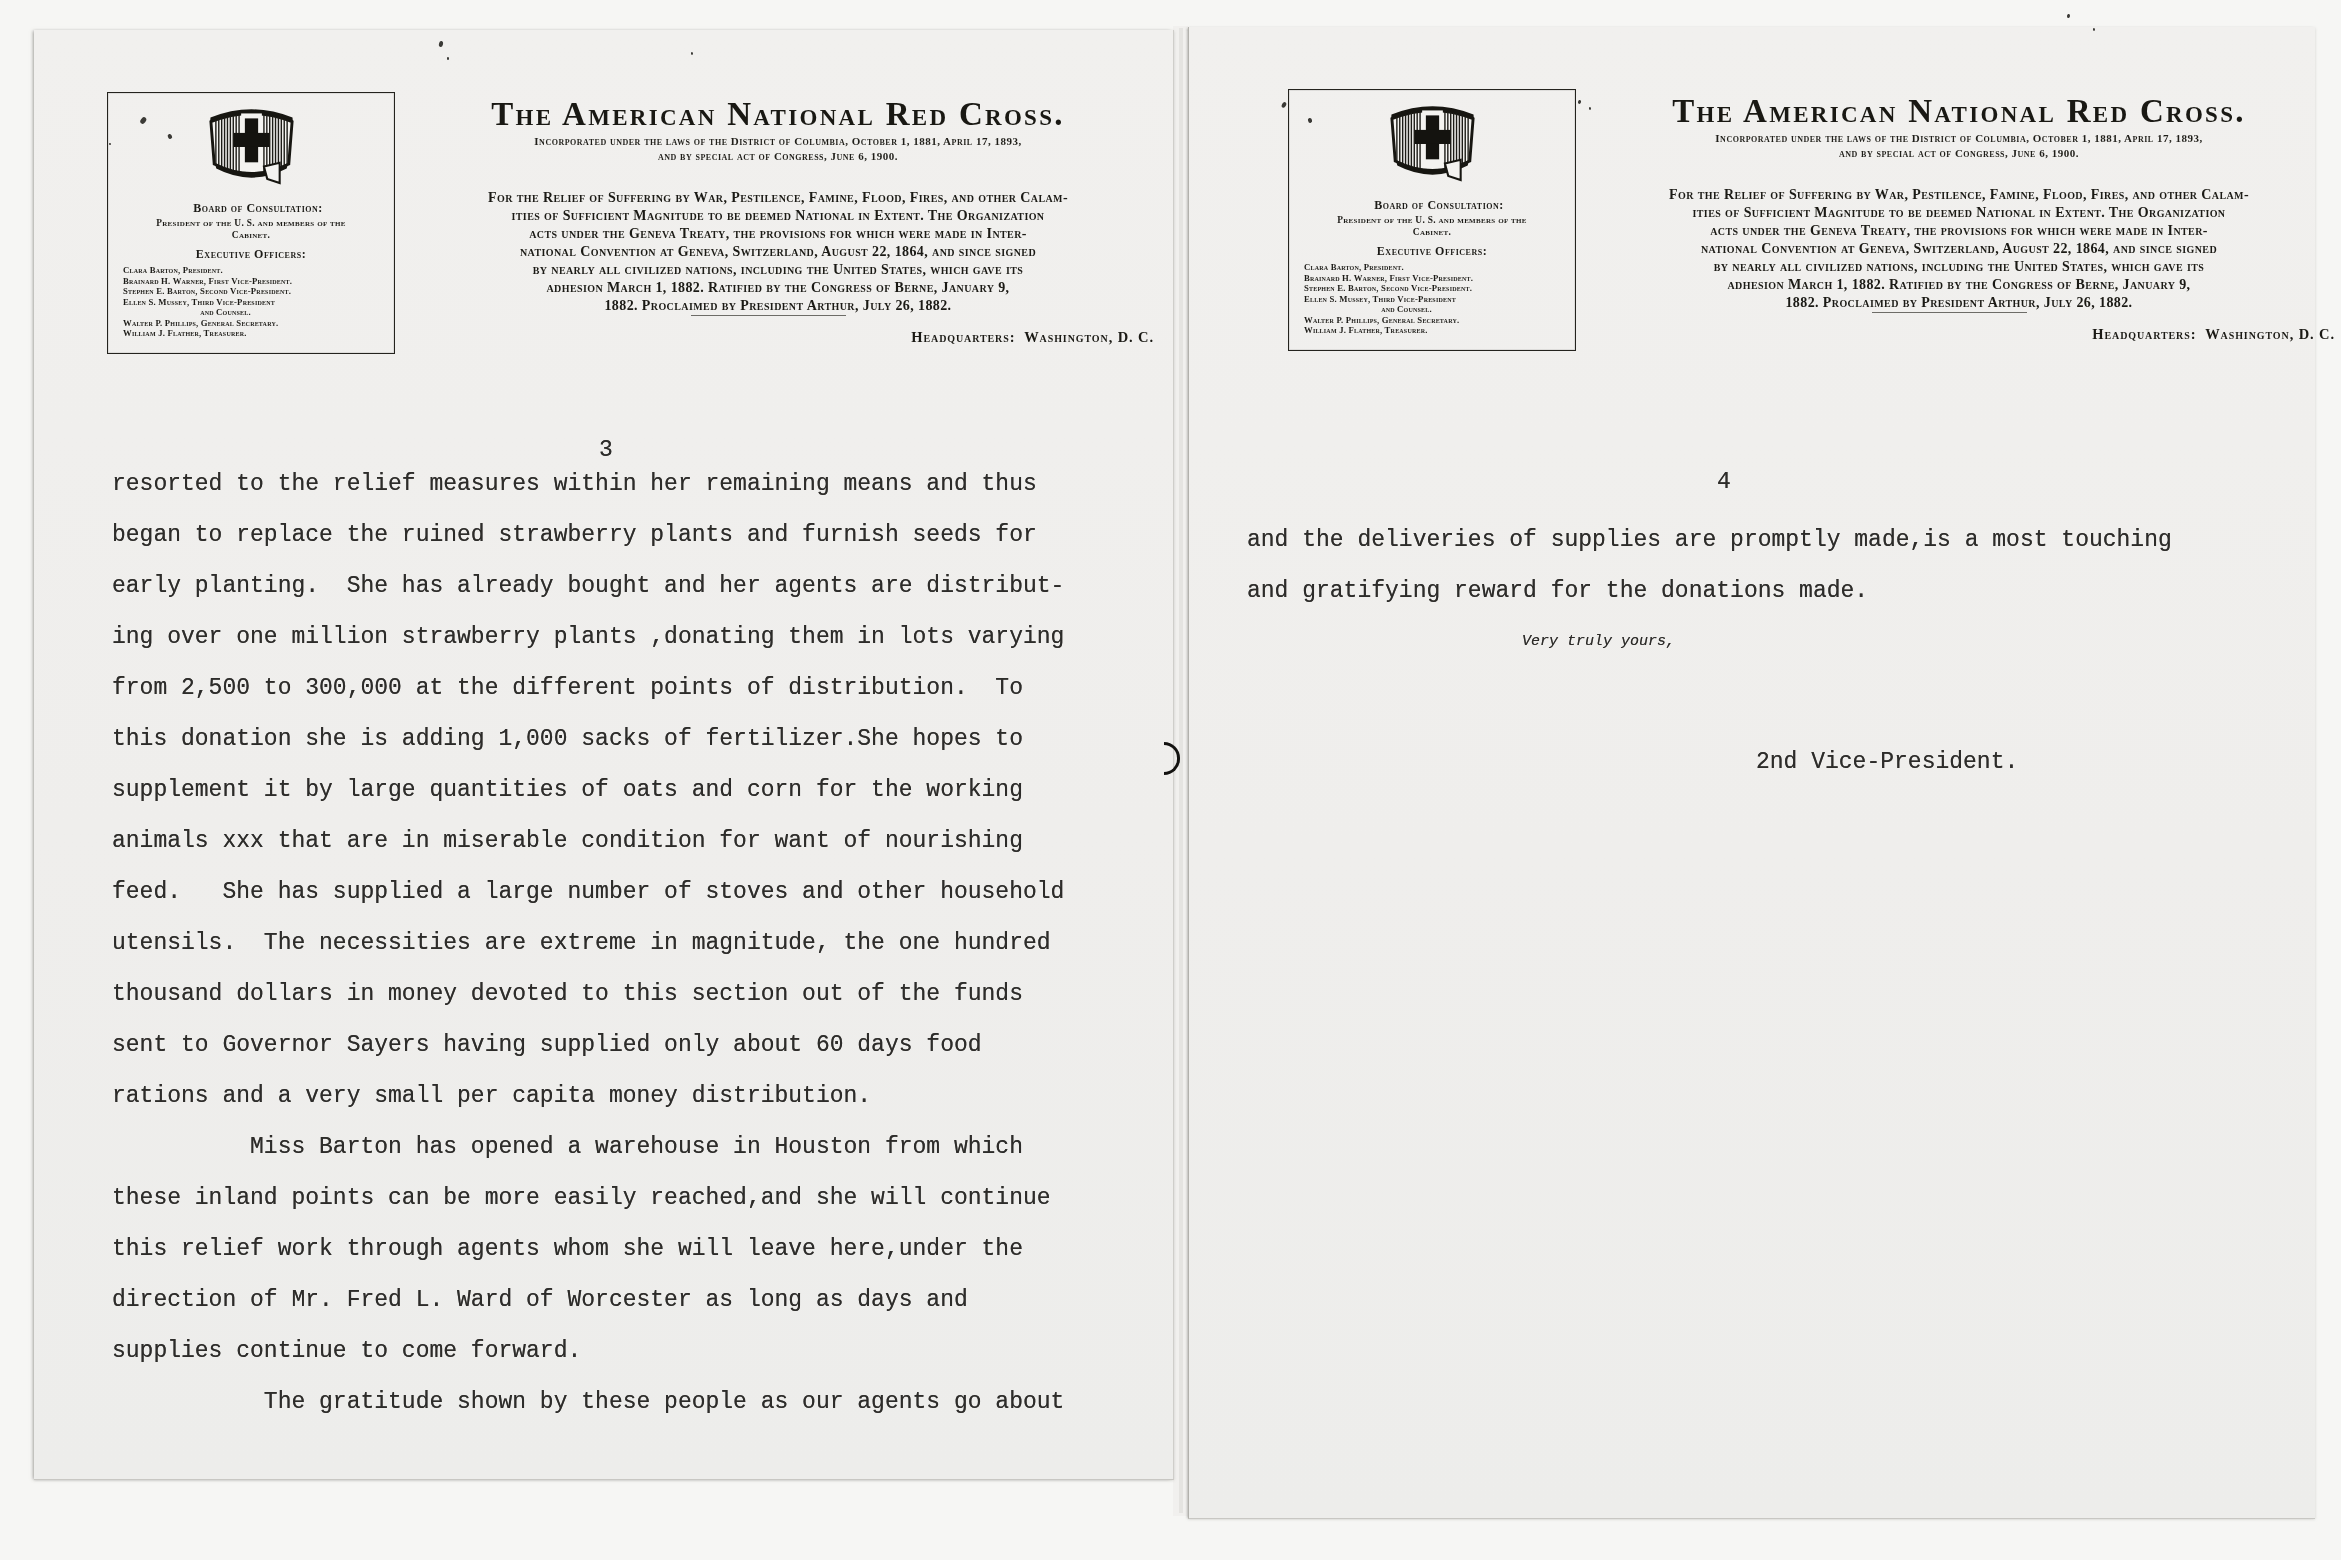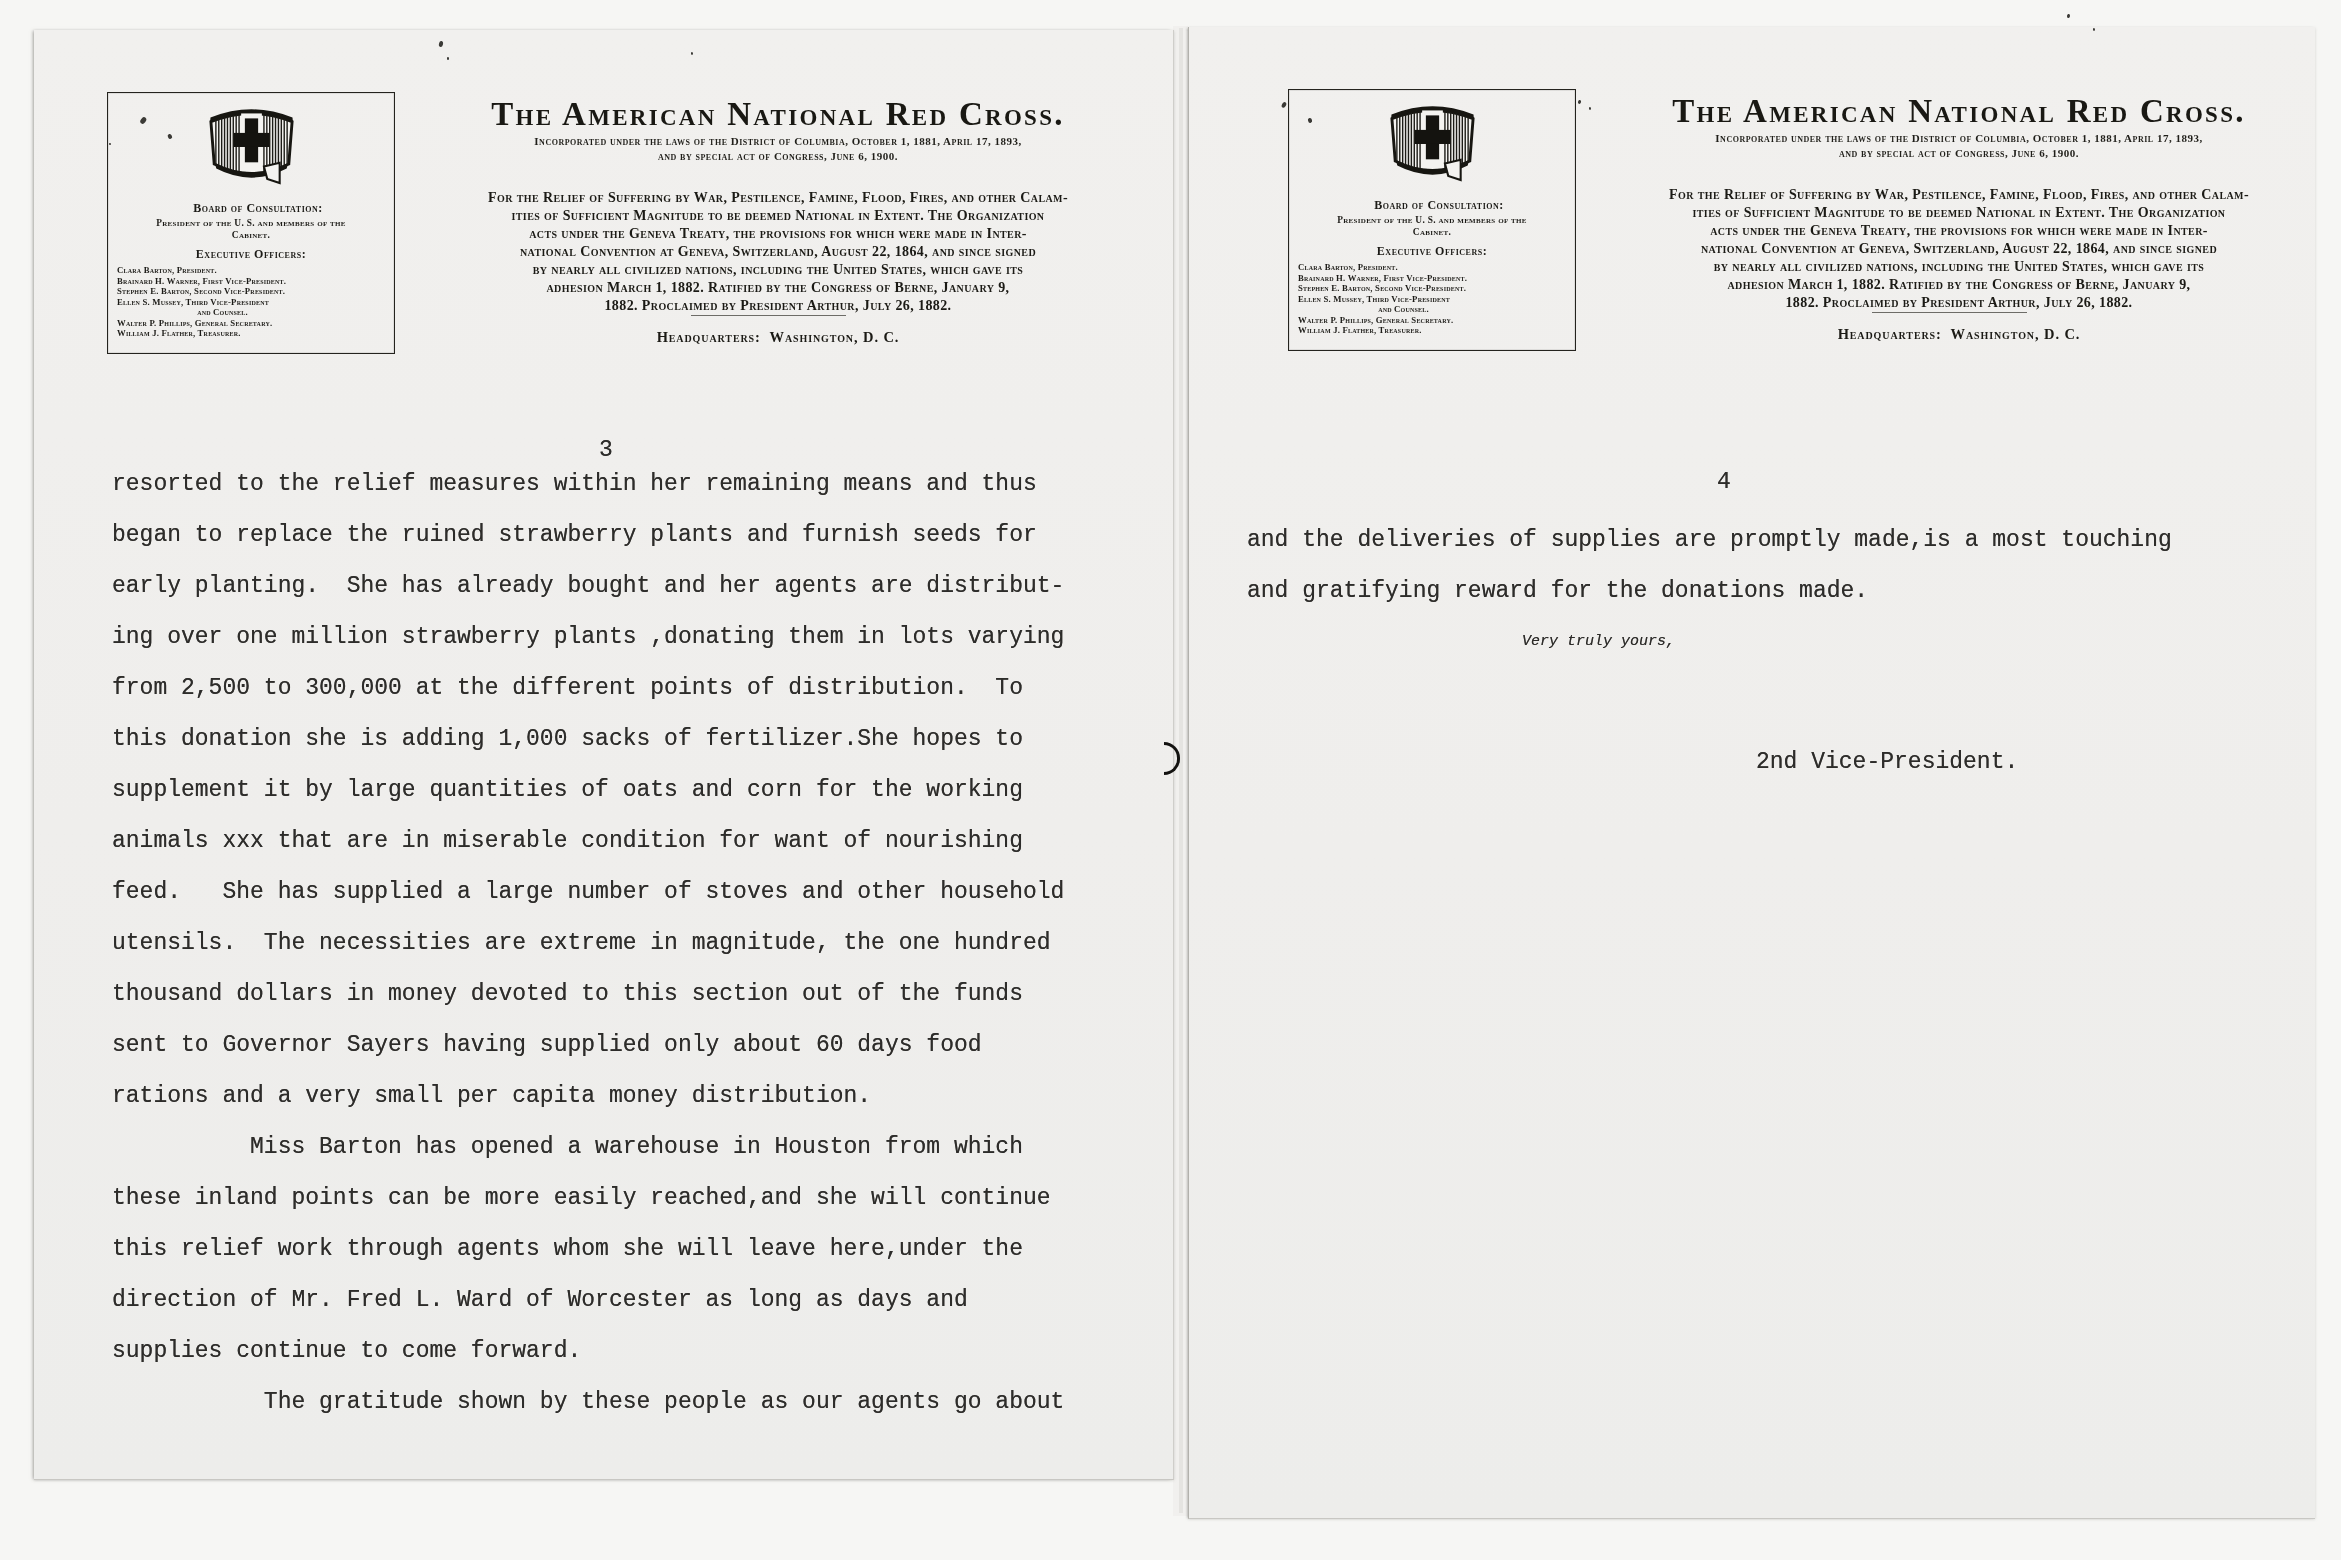--- a/index.html
+++ b/index.html
@@ -25,31 +25,31 @@
   .letterhead{position:absolute;left:0;top:0;width:100%;height:384px;}
   .page-right .letterhead{left:26px;}
   .sc{font-variant:small-caps;}
   .lh-box{position:absolute;left:73px;top:62px;width:288px;height:262px;border:1.4px solid #24231e;
           box-sizing:border-box;padding-top:7.5px;text-align:center;overflow:hidden;
           box-shadow:inset 0 0 0 0.5px rgba(40,39,33,.18);}
   .lh-logo{display:block;margin:0 auto 13px;}
   .board-title{font-size:12px;line-height:14px;font-weight:700;letter-spacing:0.5px;margin-bottom:3.3px;padding-left:14px;}
   .board-lines .line{font-size:9.4px;line-height:11.7px;font-weight:700;letter-spacing:0.3px;}
   .officers-title{font-size:12px;line-height:14px;font-weight:700;letter-spacing:0.5px;margin-top:6px;margin-bottom:4.2px;}
-  .officers-list{text-align:left;padding-left:9px;}
+  .officers-list{text-align:left;padding-left:15px;}
   .officers-list .line{font-size:8.7px;line-height:10.5px;font-weight:700;letter-spacing:0.2px;}
   .officers-list .line:nth-child(5){text-align:center;padding-right:66px;}
   .lh-title{position:absolute;left:368px;top:67px;width:752px;text-align:center;
             font-size:33px;line-height:34px;font-weight:700;letter-spacing:2.3px;color:#191813;}
   .lh-inc{position:absolute;left:368px;top:104px;width:752px;text-align:center;}
   .lh-inc .line{font-size:11px;line-height:15px;font-weight:700;letter-spacing:0.5px;color:#201f1a;}
   .lh-mission{position:absolute;left:361px;top:143px;width:766px;text-align:center;margin-top:16px;}
   .lh-mission .line{font-size:14px;line-height:18px;font-weight:700;letter-spacing:0.4px;color:#1b1a15;}
   .lh-divider{position:absolute;left:657px;top:285px;width:155px;height:1.4px;background:#56554f;opacity:.85;}
-  .lh-hq{position:absolute;left:368px;top:299px;width:752px;text-align:center;white-space:pre;
+  .lh-hq{position:absolute;left:368px;top:299px;width:752px;text-align:right;white-space:pre;
          font-size:14.5px;line-height:17px;font-weight:700;letter-spacing:0.9px;color:#1b1a15;}
 
   
   .typewriter{position:absolute;font-family:"Liberation Mono","DejaVu Sans Mono",monospace;
               color:#2d2c2a;text-shadow:0 0 0.6px rgba(45,44,42,.7);}
   .typewriter .line{white-space:pre;}
   .body3{left:78px;top:429px;font-size:23px;line-height:51px;}
   .pageno3{left:565px;top:406px;font-size:23px;line-height:28px;}
   .body4{left:58px;top:488px;font-size:23px;line-height:51px;}
   .pageno4{left:528px;top:441px;font-size:23px;line-height:28px;}

